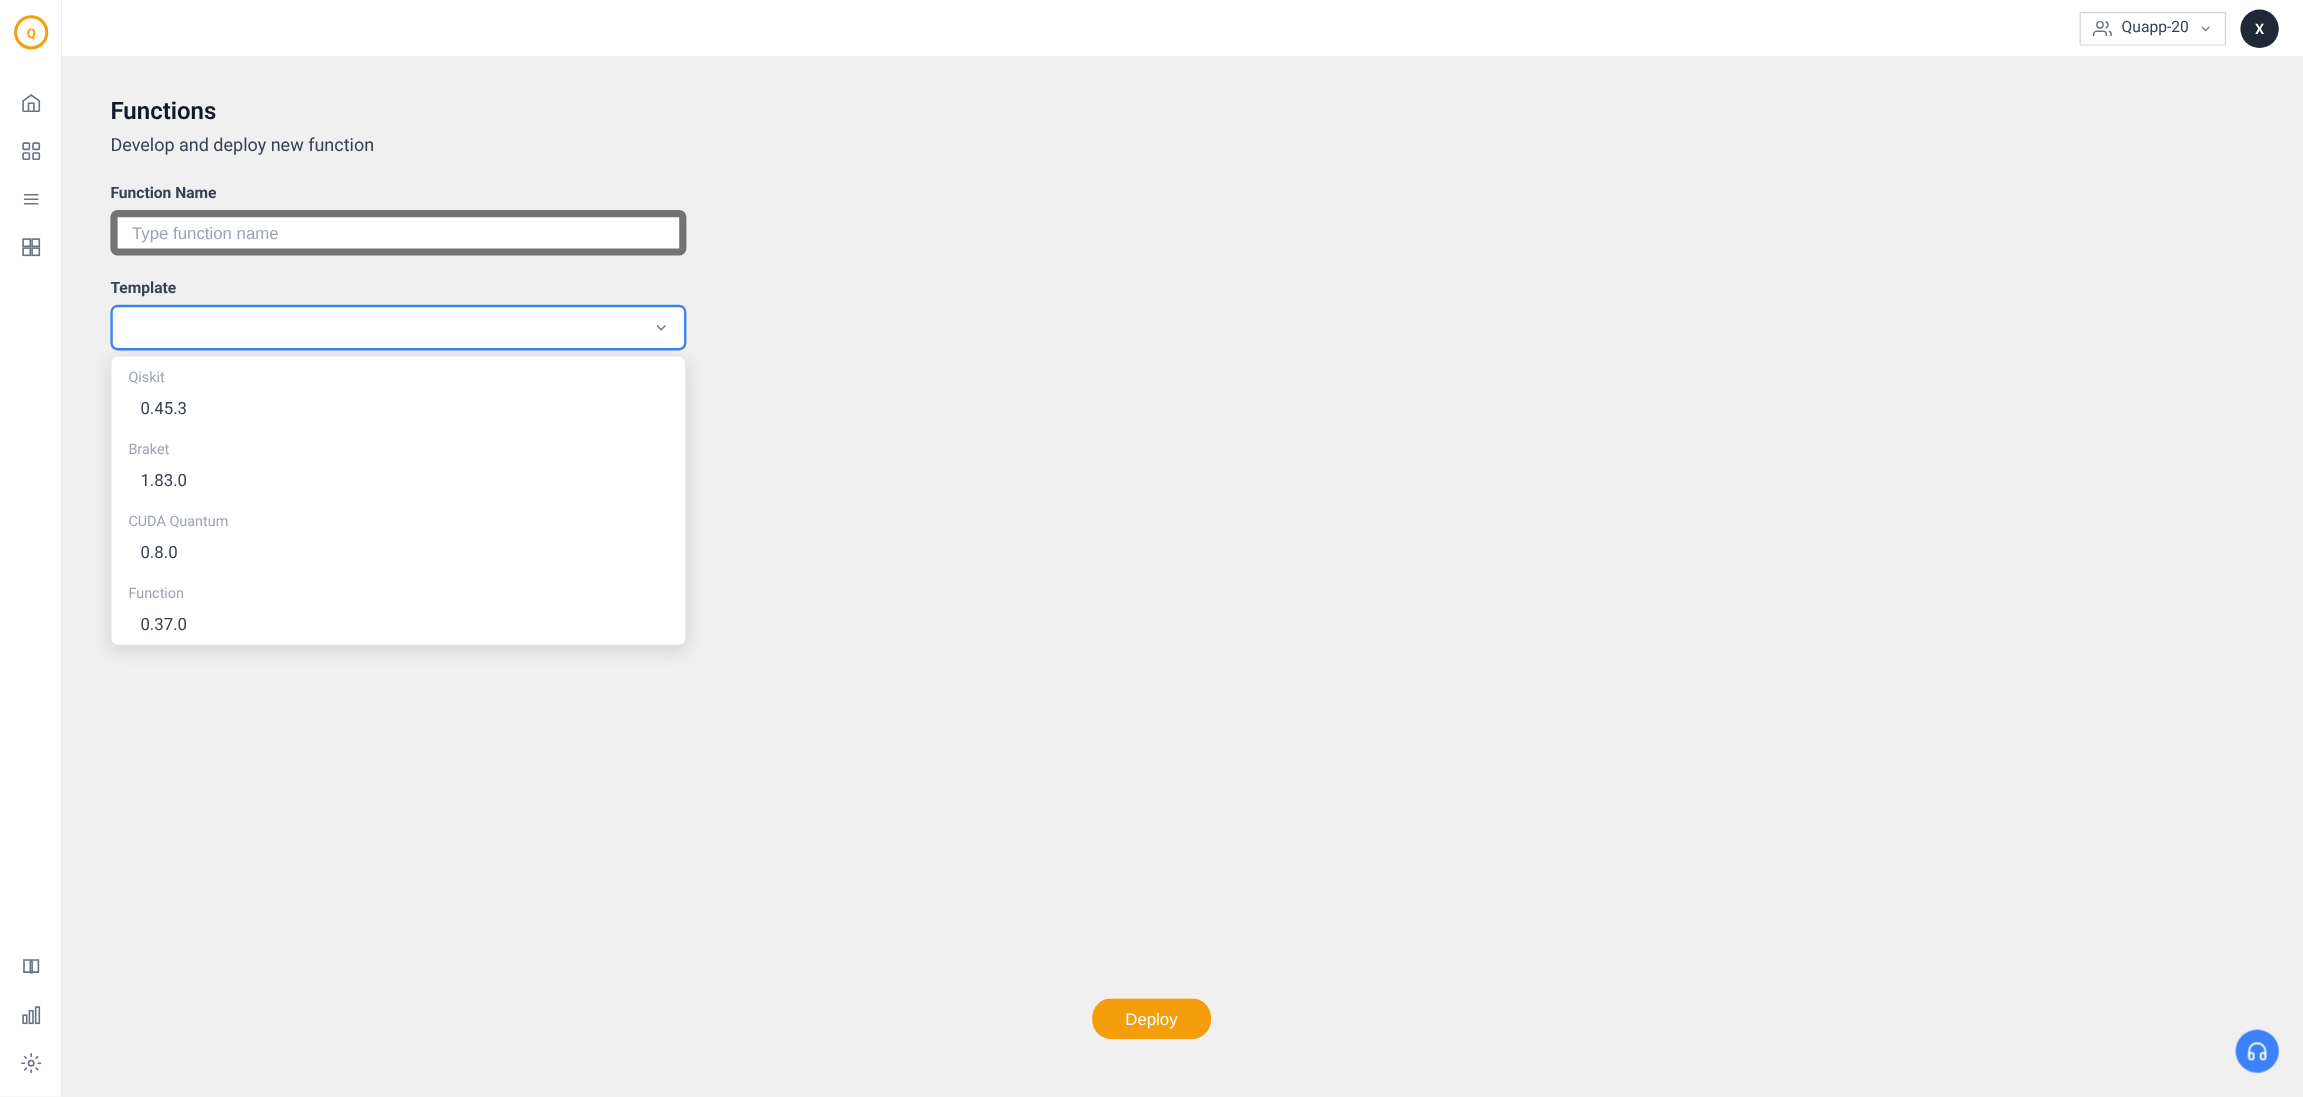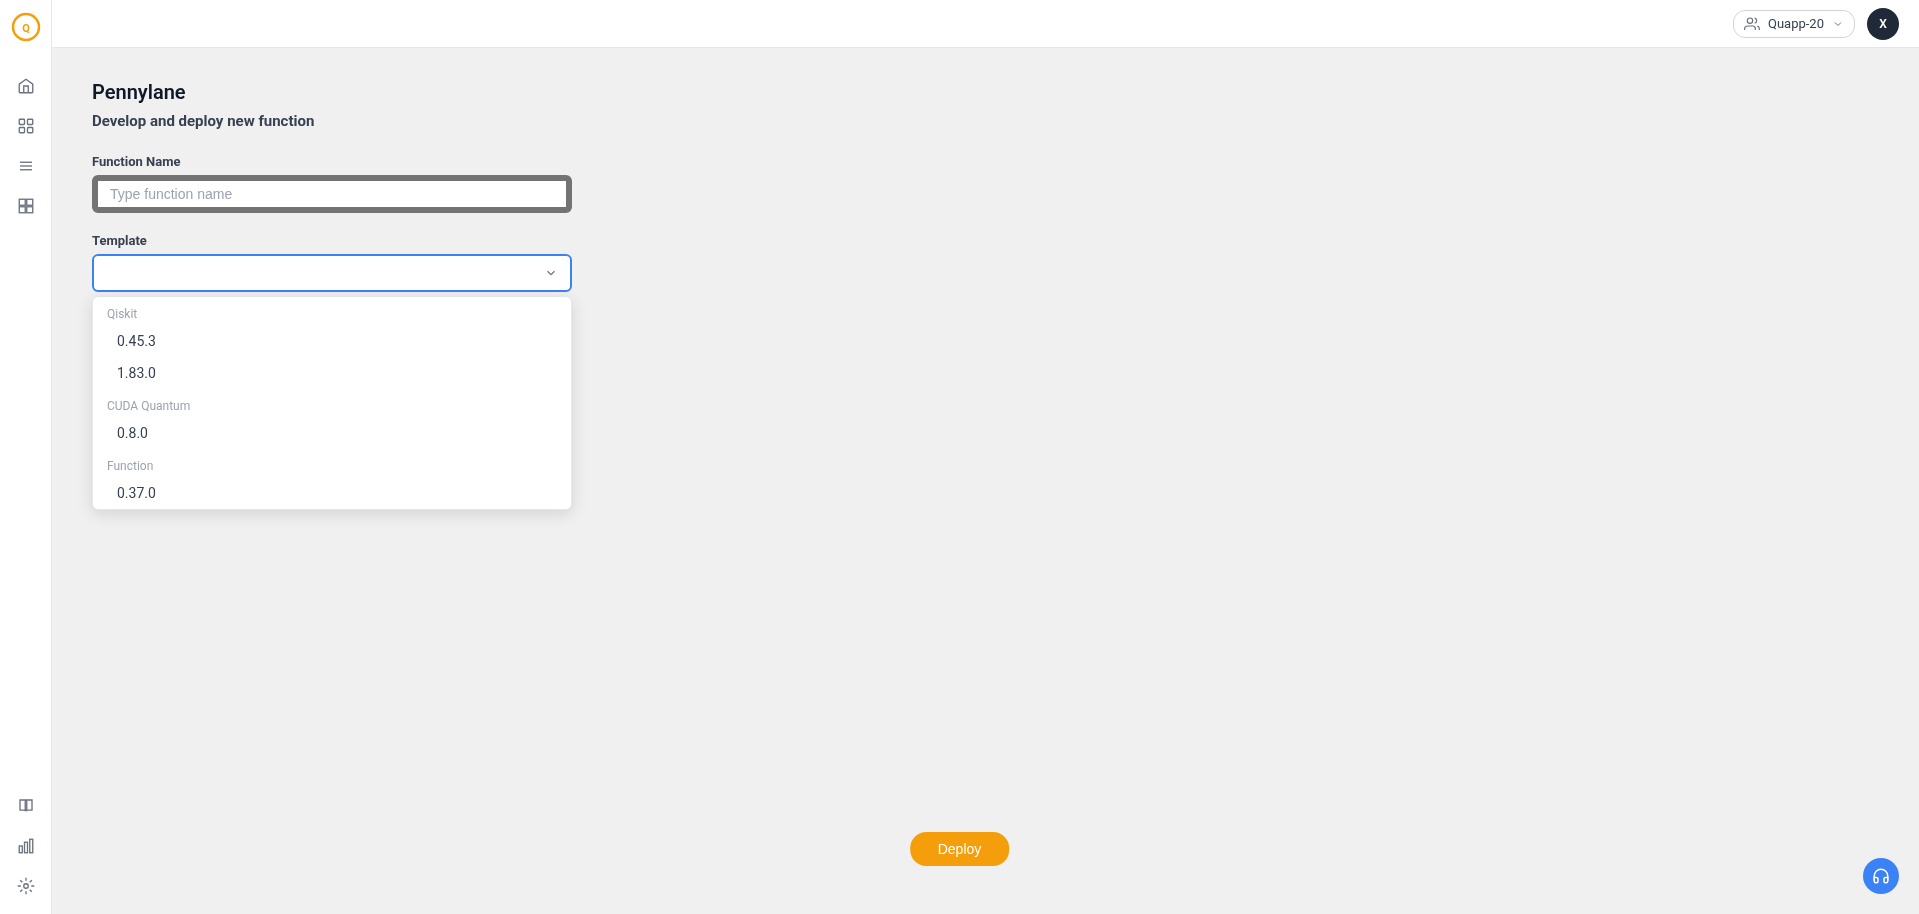--- a/index.html
+++ b/index.html
@@ -51,21 +51,21 @@
       align-items: center;
       justify-content: flex-end;
       padding: 0 20px;
       z-index: 10;
     }
     .header-workspace {
       display: flex;
       align-items: center;
       gap: 8px;
       border: 1px solid #d1d5db;
-      border-radius: 12px;
+      border-radius: 1px;
       padding: 5px 10px;
       cursor: pointer;
       font-size: 13px;
       color: #374151;
       background: #fff;
     }
     .header-workspace svg { width: 16px; height: 16px; color: #6b7280; }
     .header-avatar {
       width: 32px;
       height: 32px;
@@ -92,21 +92,21 @@
     }
 
     .page-title {
       font-size: 20px;
       font-weight: 600;
       color: #111827;
       margin-bottom: 8px;
     }
     .page-subtitle {
       font-size: 15px;
-      font-weight: 700;
+      font-weight: 400;
       color: #374151;
       margin-bottom: 24px;
     }
 
     .form-group {
       margin-bottom: 20px;
     }
     .form-label {
       font-size: 13px;
       font-weight: 700;
@@ -266,21 +266,21 @@
       </svg>
     <span>Quapp-20</span>
     <svg viewBox="0 0 24 24" fill="none" stroke="currentColor" stroke-width="2" style="width:12px;height:12px;color:#6b7280">
         <polyline points="6 9 12 15 18 9"></polyline>
       </svg>
   </div>
   <div class="header-avatar">X</div>
 </div>
 
 <div class="main">
-  <h1 class="page-title">Pennylane</h1>
+  <h1 class="page-title">Functions</h1>
   <p class="page-subtitle">Develop and deploy new function</p>
 
   <div class="form-group">
     <label class="form-label">Function Name</label>
     <input class="form-input" type="text" placeholder="Type function name" style="">
   </div>
 
   <div class="form-group">
     <label class="form-label">Template</label>
     <div class="template-wrapper">
@@ -288,20 +288,21 @@
         <span style="flex:1;font-size:14px;color:#9ca3af;"></span>
         <svg width="14" height="14" viewBox="0 0 24 24" fill="none" stroke="#6b7280" stroke-width="2">
             <polyline points="6 9 12 15 18 9"></polyline>
           </svg>
       </div>
 
       <div class="dropdown-menu">
         <div class="dropdown-group-label">Qiskit</div>
         <div class="dropdown-item">0.45.3</div>
 
+        <div class="dropdown-group-label">Braket</div>
         <div class="dropdown-item">1.83.0</div>
 
         <div class="dropdown-group-label">CUDA Quantum</div>
         <div class="dropdown-item">0.8.0</div>
 
         <div class="dropdown-group-label">Function</div>
         <div class="dropdown-item">0.37.0</div>
       </div>
     </div>
   </div>

